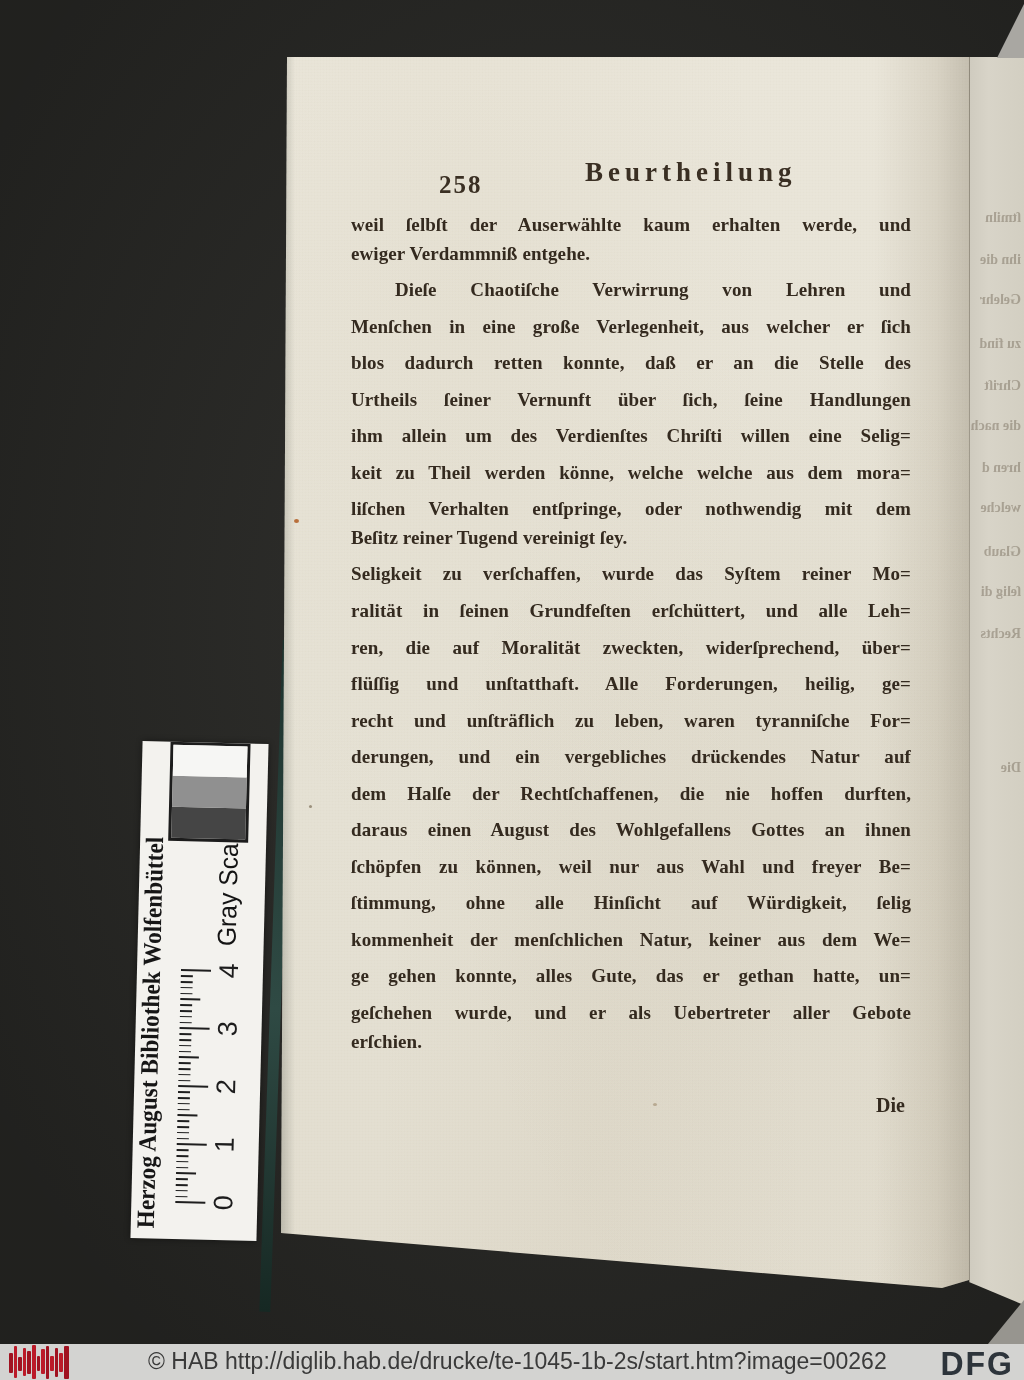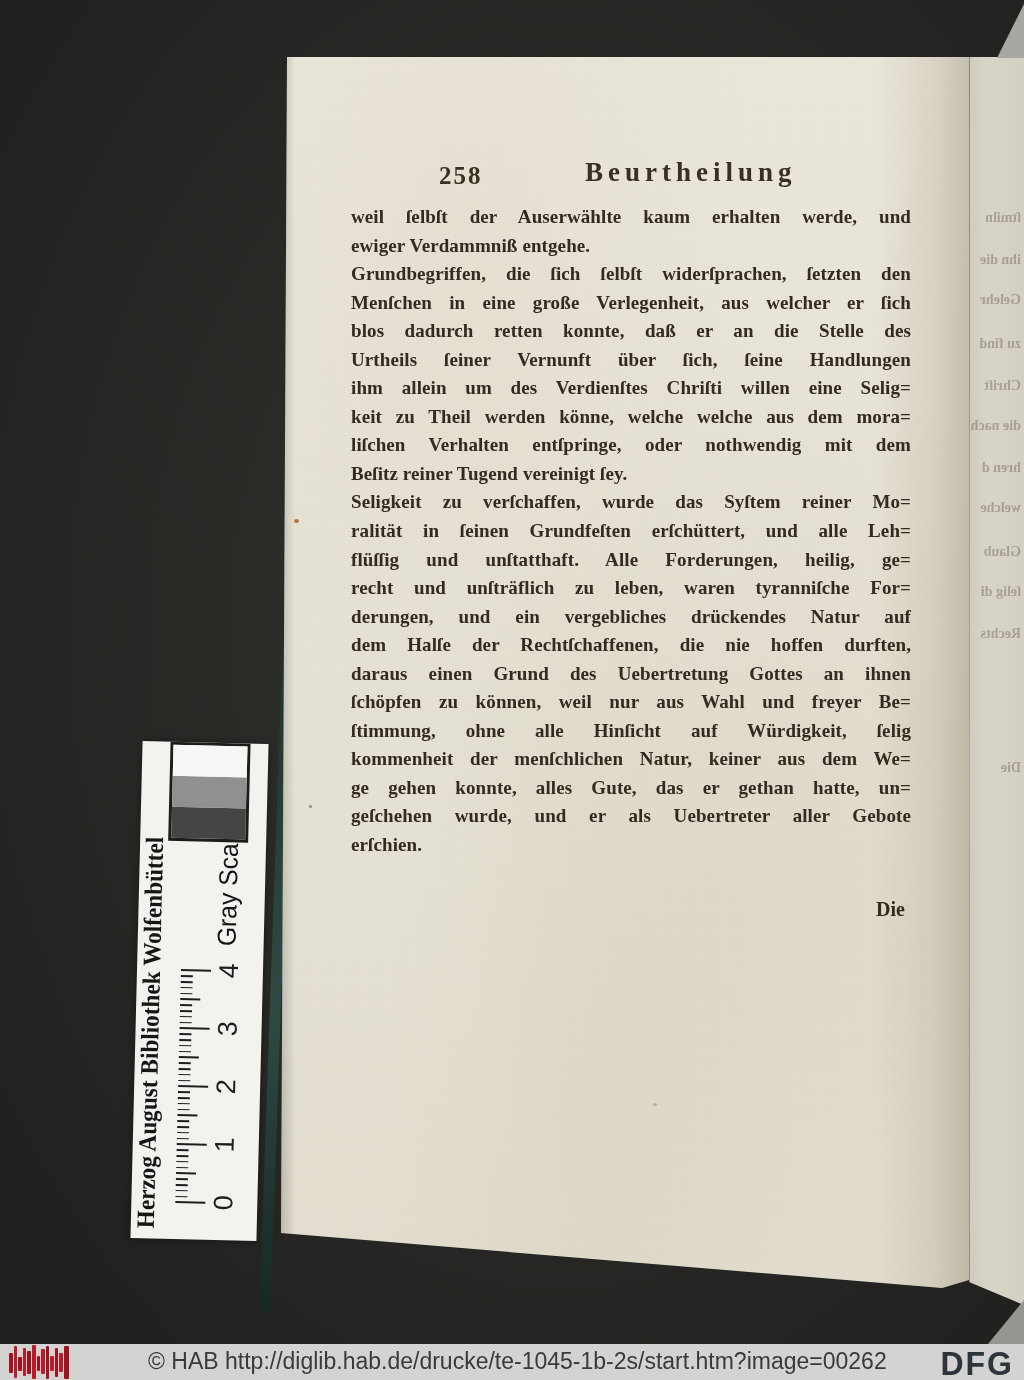--- a/index.html
+++ b/index.html
@@ -38,26 +38,26 @@
       linear-gradient(to bottom,#eae6da,#e5e1d4 60%,#e2ddcf);
     clip-path:polygon(6px 0,688px 0,688px 1223px,661px 1231px,0 1176px);}
   .grain{position:absolute;inset:0;pointer-events:none;opacity:.5;
     background:
       repeating-linear-gradient(0deg, rgba(120,100,70,.02) 0 1px, transparent 1px 3px),
       repeating-linear-gradient(90deg, rgba(120,100,70,.018) 0 1px, transparent 1px 3px);}
   .gutter-shade{position:absolute;right:0;top:0;bottom:0;width:95px;pointer-events:none;
     background:linear-gradient(to right,transparent,rgba(115,100,72,.14) 65%,rgba(92,80,58,.26));}
   .edge-shade-left{position:absolute;left:0;top:0;bottom:0;width:14px;pointer-events:none;
     background:linear-gradient(to right,rgba(90,95,85,.28),transparent);}
-  .pagenum{position:absolute;left:158px;top:105px;font-size:25px;font-weight:bold;color:#3a2f23;letter-spacing:2px;}
+  .pagenum{position:absolute;left:158px;top:114px;font-size:25px;font-weight:bold;color:#3a2f23;letter-spacing:2px;}
   .running-head{position:absolute;left:304px;top:100px;font-size:27px;font-weight:bold;color:#3a2f23;letter-spacing:5px;}
   .textblock{position:absolute;left:70px;top:146px;width:560px;color:#342a1f;}
   .ln{font-size:19px;font-weight:bold;line-height:28.55px;white-space:nowrap;
     text-align:justify;letter-spacing:.1px;}
-  .ln.full{text-align:justify;text-align-last:justify;}
+  .ln.full{text-align:justify;text-align-last:justify;margin-top:8px;}
   .ln.indent{padding-left:44px;}
   .catchword{font-size:20px;font-weight:bold;color:#342a1f;text-align:right;margin-top:38px;padding-right:6px;}
   .fox{position:absolute;border-radius:50%;}
   .fox.f1{left:13px;top:462px;width:5px;height:4px;background:#b05a20;opacity:.85;}
   .fox.f2{left:28px;top:748px;width:3px;height:3px;background:#6b5b45;opacity:.6;}
   .fox.f3{left:372px;top:1046px;width:4px;height:3px;background:#a8967a;opacity:.7;}
   
   .card{position:absolute;left:-49px;top:928px;width:497px;height:126px;
     transform:rotate(-88.6deg);background:#f3f2ee;
     box-shadow:0 0 6px rgba(0,0,0,.45);}
@@ -116,35 +116,36 @@
 
 <div class="page">
   <div class="grain"></div>
   <div class="edge-shade-left"></div>
   <div class="gutter-shade"></div>
   <div class="pagenum">258</div>
   <div class="running-head">Beurtheilung</div>
   <div class="textblock" id="textblock">
       <div class="ln full">weil ſelbſt der Auserwählte kaum erhalten werde, und</div>
       <div class="ln ">ewiger Verdammniß entgehe.</div>
-      <div class="ln full">Grundbegriffen, die ſich ſelbſt widerſprachen, ſetzten den</div>
+      <div class="ln full indent">Dieſe Chaotiſche Verwirrung von Lehren und</div>
       <div class="ln full">Menſchen in eine große Verlegenheit, aus welcher er ſich</div>
       <div class="ln full">blos dadurch retten konnte, daß er an die Stelle des</div>
       <div class="ln full">Urtheils ſeiner Vernunft über ſich, ſeine Handlungen</div>
       <div class="ln full">ihm allein um des Verdienſtes Chriſti willen eine Selig=</div>
       <div class="ln full">keit zu Theil werden könne, welche welche aus dem mora=</div>
       <div class="ln full">liſchen Verhalten entſpringe, oder nothwendig mit dem</div>
       <div class="ln ">Beſitz reiner Tugend vereinigt ſey.</div>
       <div class="ln full">Seligkeit zu verſchaffen, wurde das Syſtem reiner Mo=</div>
       <div class="ln full">ralität in ſeinen Grundfeſten erſchüttert, und alle Leh=</div>
+      <div class="ln full">ren, die auf Moralität zweckten, widerſprechend, über=</div>
       <div class="ln full">flüſſig und unſtatthaft.  Alle Forderungen, heilig, ge=</div>
       <div class="ln full">recht und unſträflich zu leben, waren tyranniſche For=</div>
       <div class="ln full">derungen, und ein vergebliches drückendes Natur auf</div>
       <div class="ln full">dem Halſe der Rechtſchaffenen, die nie hoffen durften,</div>
-      <div class="ln full">daraus einen Grund des Uebertretung Gottes an ihnen</div>
+      <div class="ln full">daraus einen August des Wohlgefallens Gottes an ihnen</div>
       <div class="ln full">ſchöpfen zu können, weil nur aus Wahl und freyer Be=</div>
       <div class="ln full">ſtimmung, ohne alle Hinſicht auf Würdigkeit, ſelig</div>
       <div class="ln full">kommenheit der menſchlichen Natur, keiner aus dem We=</div>
       <div class="ln full">ge gehen konnte, alles Gute, das er gethan hatte, un=</div>
       <div class="ln full">geſchehen wurde, und er als Uebertreter aller Gebote</div>
       <div class="ln ">erſchien.</div>
       <div class="catchword">Die</div>
     </div>
   <div class="fox f1"></div>
   <div class="fox f2"></div>

